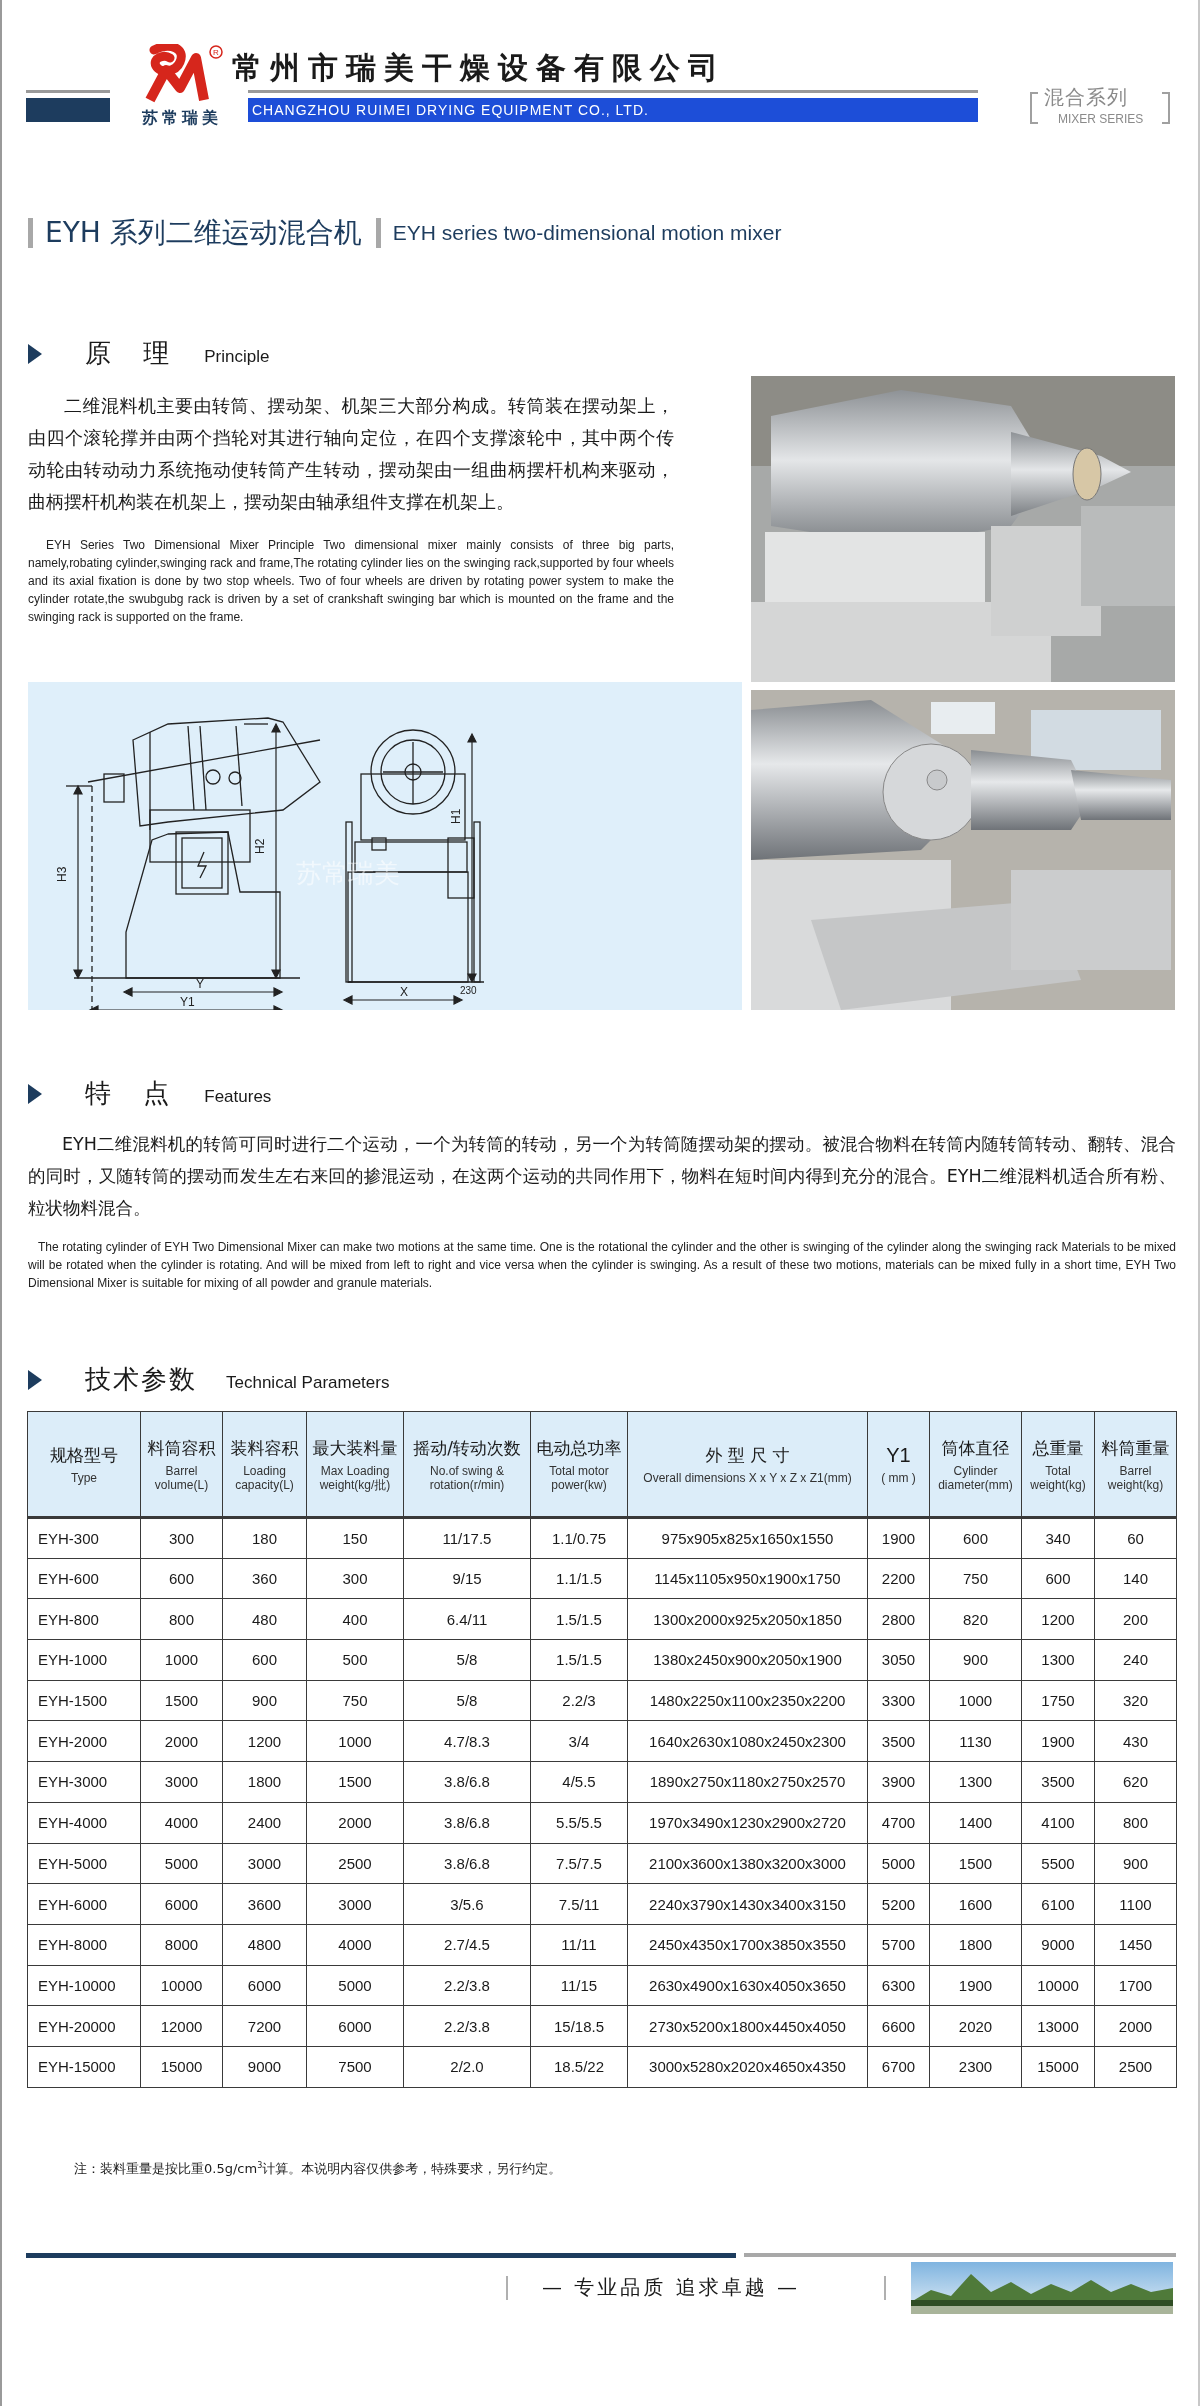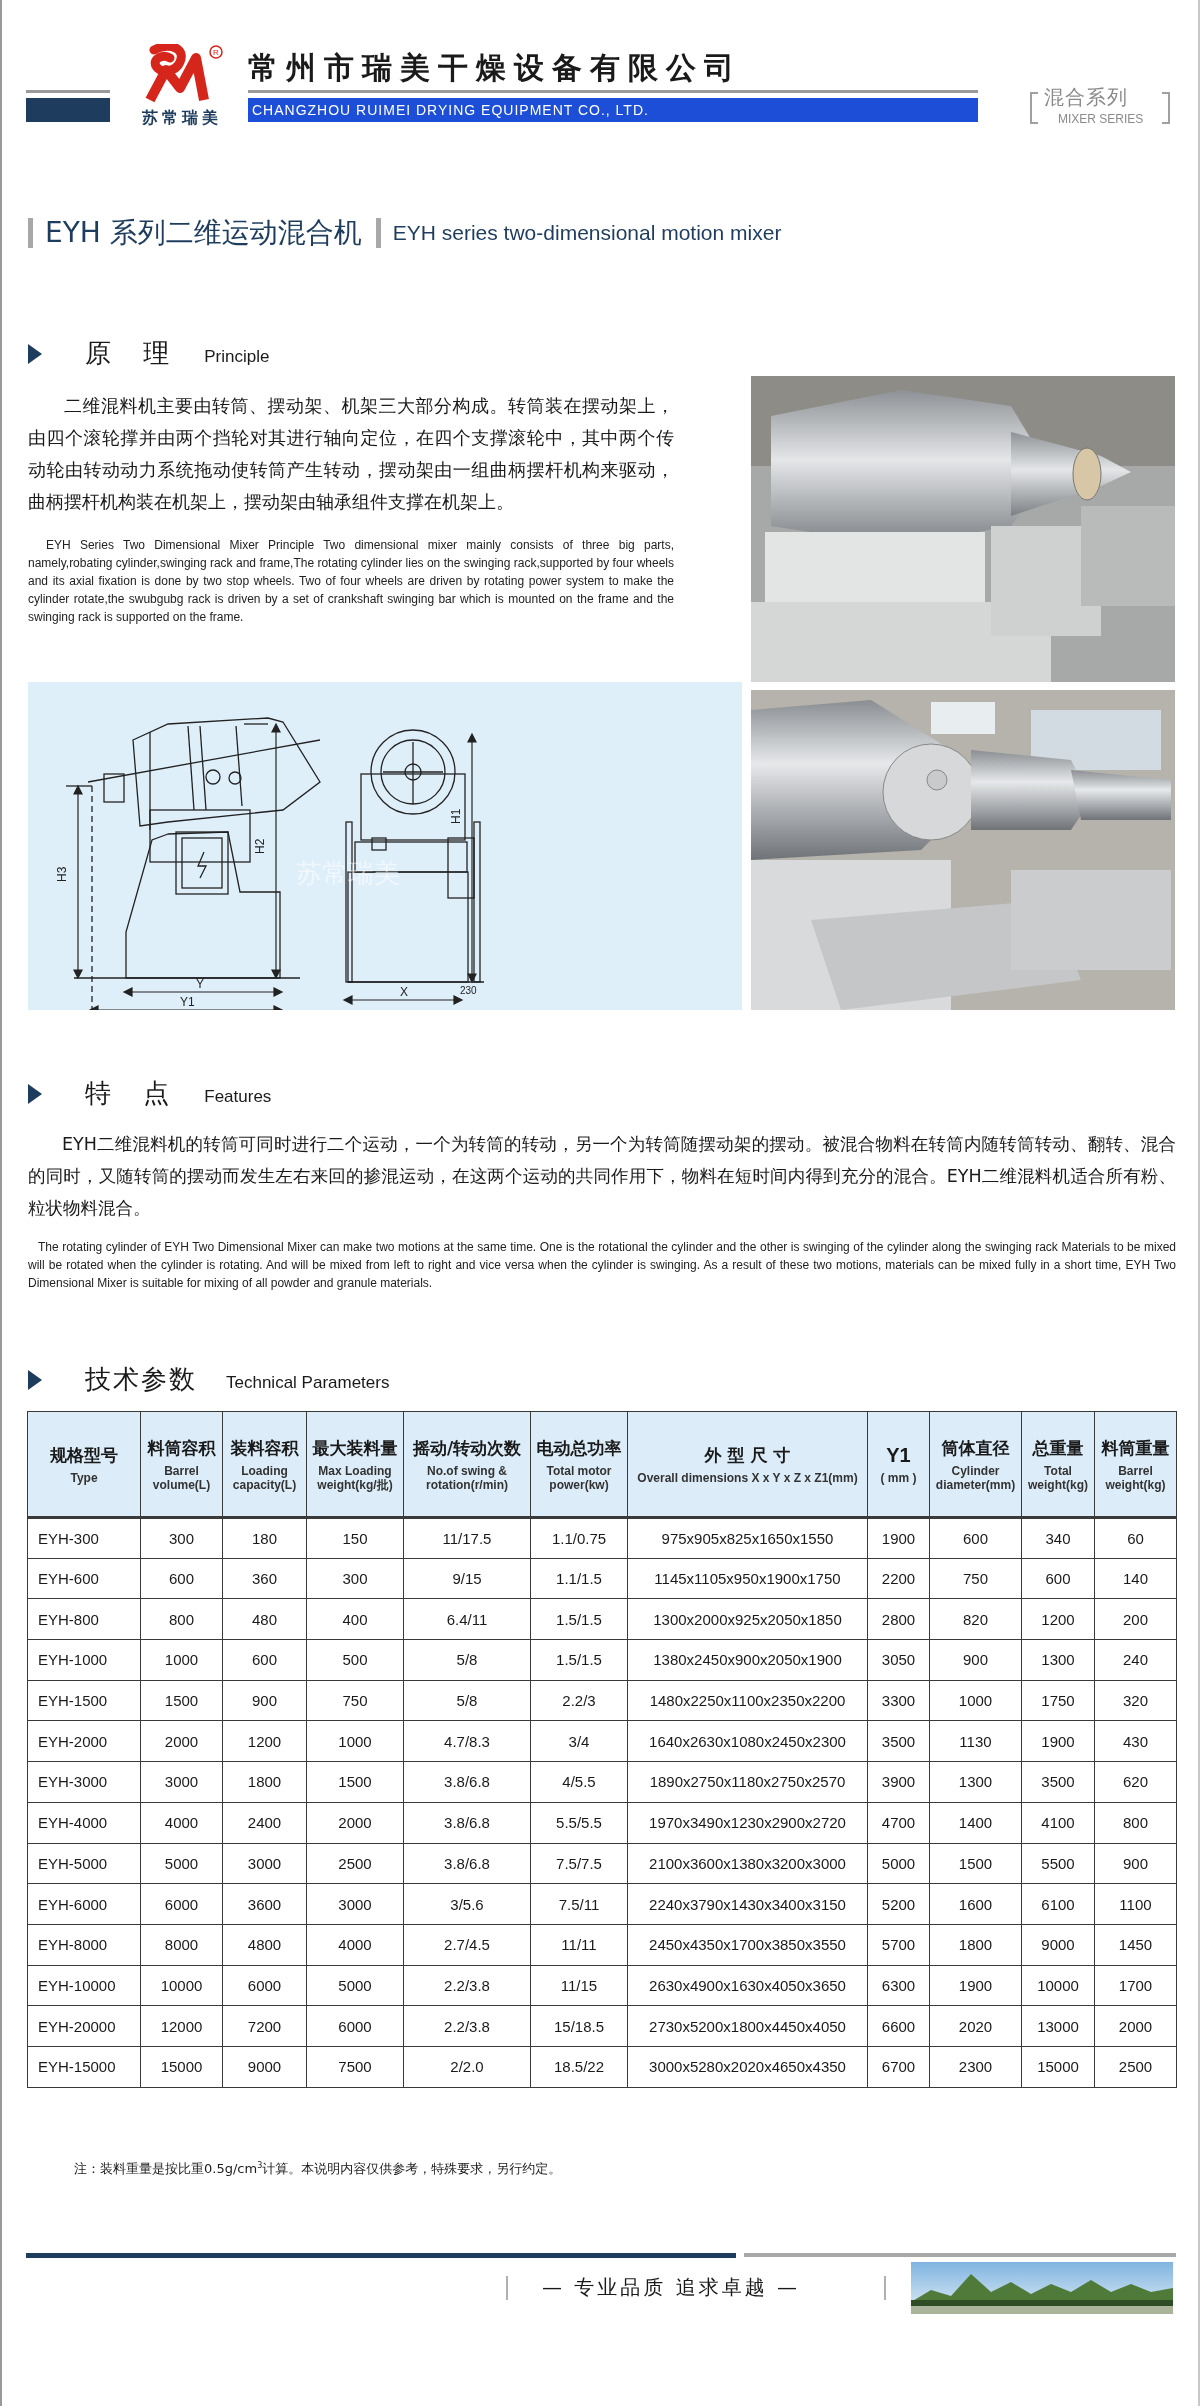--- a/index.html
+++ b/index.html
@@ -5,21 +5,21 @@
   * { box-sizing: border-box; margin: 0; padding: 0; }
   html, body { width: 1200px; height: 2406px; background: #ffffff; }
   body { position: relative; font-family: "Liberation Sans", "DejaVu Sans", sans-serif; color: #222; overflow: hidden; border-left: 2px solid #9a9a9a; border-right: 2px solid #c8c8c8; }
 
   
   .hdr-line-gray { position: absolute; left: 24px; top: 90px; width: 84px; height: 3px; background: #9a9a9a; }
   .hdr-bar-left { position: absolute; left: 24px; top: 98px; width: 84px; height: 24px; background: #1d3c5e; }
   .logo { position: absolute; left: 132px; top: 44px; width: 96px; height: 88px; }
   .logo-mark { position: absolute; left: 6px; top: 0; width: 84px; height: 60px; }
   .logo-cn { position: absolute; left: 0; top: 64px; width: 96px; text-align: center; font-size: 16px; font-weight: bold; color: #1d3c5e; letter-spacing: 4px; font-family: "DejaVu Sans", sans-serif; }
-  .company-cn { position: absolute; left: 246px; top: 48px; font-size: 30px; font-weight: bold; color: #1a1a1a; letter-spacing: 8px; font-family: "DejaVu Serif", serif; }
+  .company-cn { position: absolute; left: 230px; top: 48px; font-size: 30px; font-weight: bold; color: #1a1a1a; letter-spacing: 8px; font-family: "DejaVu Serif", serif; }
   .hdr-line-right { position: absolute; left: 246px; top: 90px; width: 730px; height: 3px; background: #9a9a9a; }
   .hdr-bar-right { position: absolute; left: 246px; top: 98px; width: 730px; height: 24px; background: #1d4ed8; color: #ffffff; font-size: 14px; line-height: 24px; padding-left: 4px; letter-spacing: 1px; font-family: "Liberation Sans", sans-serif; }
   .series-tag { position: absolute; left: 1028px; top: 84px; width: 140px; height: 46px; }
   .series-tag .brk-l { position: absolute; left: 0; top: 8px; width: 8px; height: 32px; border: 2px solid #a0a0a0; border-right: none; }
   .series-tag .brk-r { position: absolute; right: 0; top: 8px; width: 8px; height: 32px; border: 2px solid #a0a0a0; border-left: none; }
   .series-tag .cn { position: absolute; left: 14px; top: 0; font-size: 20px; color: #8a8a8a; letter-spacing: 1px; }
   .series-tag .en { position: absolute; left: 28px; top: 28px; font-size: 12px; color: #8a8a8a; }
 
   
   .title-row { position: absolute; left: 26px; top: 216px; height: 34px; display: flex; align-items: center; }
@@ -41,21 +41,21 @@
   .diagram { position: absolute; left: 26px; top: 682px; width: 714px; height: 328px; background: #dfeffa; }
   .diagram svg { width: 100%; height: 100%; }
 
   
   .photo { position: absolute; left: 749px; width: 424px; overflow: hidden; background: #b9bcbf; }
   .photo svg { width: 100%; height: 100%; display: block; }
 
   
   .spec-table { position: absolute; left: 25px; top: 1411px; width: 1149px; border-collapse: collapse; table-layout: fixed; }
   .spec-table th, .spec-table td { border: 1px solid #3a3a3a; text-align: center; vertical-align: middle; }
-  .spec-table th { background: #dcedf9; height: 106px; padding: 0 1px; font-weight: bold; }
+  .spec-table th { background: #dcedf9; height: 106px; padding: 0 1px; font-weight: normal; }
   .spec-table th .h-cn { display: block; font-size: 17px; color: #1a1a1a; margin-bottom: 4px; font-family: "DejaVu Sans", sans-serif; }
   .spec-table th .h-en { display: block; font-size: 12px; color: #333; line-height: 14px; }
   .spec-table thead tr { border-bottom: 3px solid #3a3a3a; }
   .spec-table td { height: 40.7px; font-size: 15px; color: #1a1a1a; }
   .spec-table td.type { text-align: left; padding-left: 10px; }
 
   .note { position: absolute; left: 72px; top: 2160px; font-size: 13px; color: #1a1a1a; font-family: "DejaVu Sans", sans-serif; }
   .note sup { font-size: 8px; }
 
   

